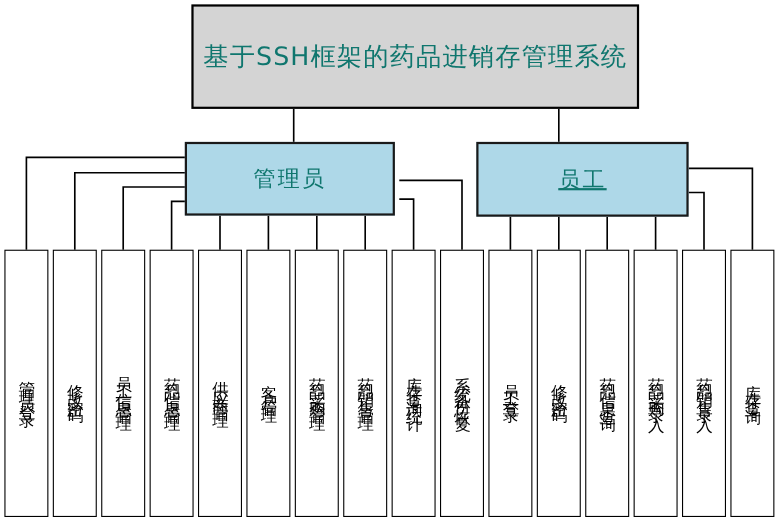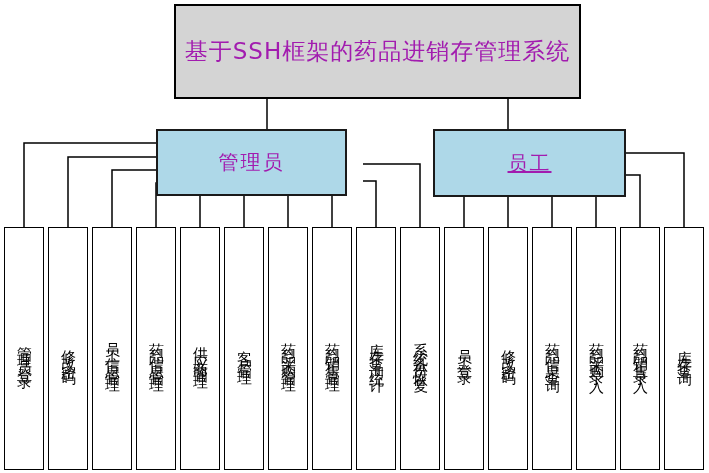--- a/index.html
+++ b/index.html
@@ -17,38 +17,38 @@
     width: 709px; height: 473px;
     z-index: 0;
   }
   .box {
     position: absolute;
     box-sizing: border-box;
     display: flex;
     align-items: center;
     justify-content: center;
     z-index: 1;
-    color: #a21caf;
+    color: #0f766e;
   }
   .title-box {
     left: 174px; top: 4px;
     width: 407px; height: 95px;
     background: var(--title-fill, #d4d4d4);
     border: 2px solid var(--border, #000000);
     font-size: 23px;
     letter-spacing: 1px;
     white-space: nowrap;
   }
   .role-box {
     background: var(--role-fill, #aed8e8);
     border: 2px solid #1a1a1a;
     font-size: 20px;
     letter-spacing: 2px;
   }
-  .role-box.admin    { left: 156px; top: 129px; width: 191px; height: 67px; text-align: right; }
+  .role-box.admin    { left: 168px; top: 129px; width: 191px; height: 67px; text-align: right; }
   .role-box.employee { left: 433px; top: 129px; width: 193px; height: 68px; text-decoration: underline; }
   .leaf {
     position: absolute;
     top: 227px;
     width: 40px; height: 243px;
     box-sizing: border-box;
     background: var(--leaf-fill, #ffffff);
     border: 1.5px solid var(--border, #000000);
     display: flex;
     align-items: center;

